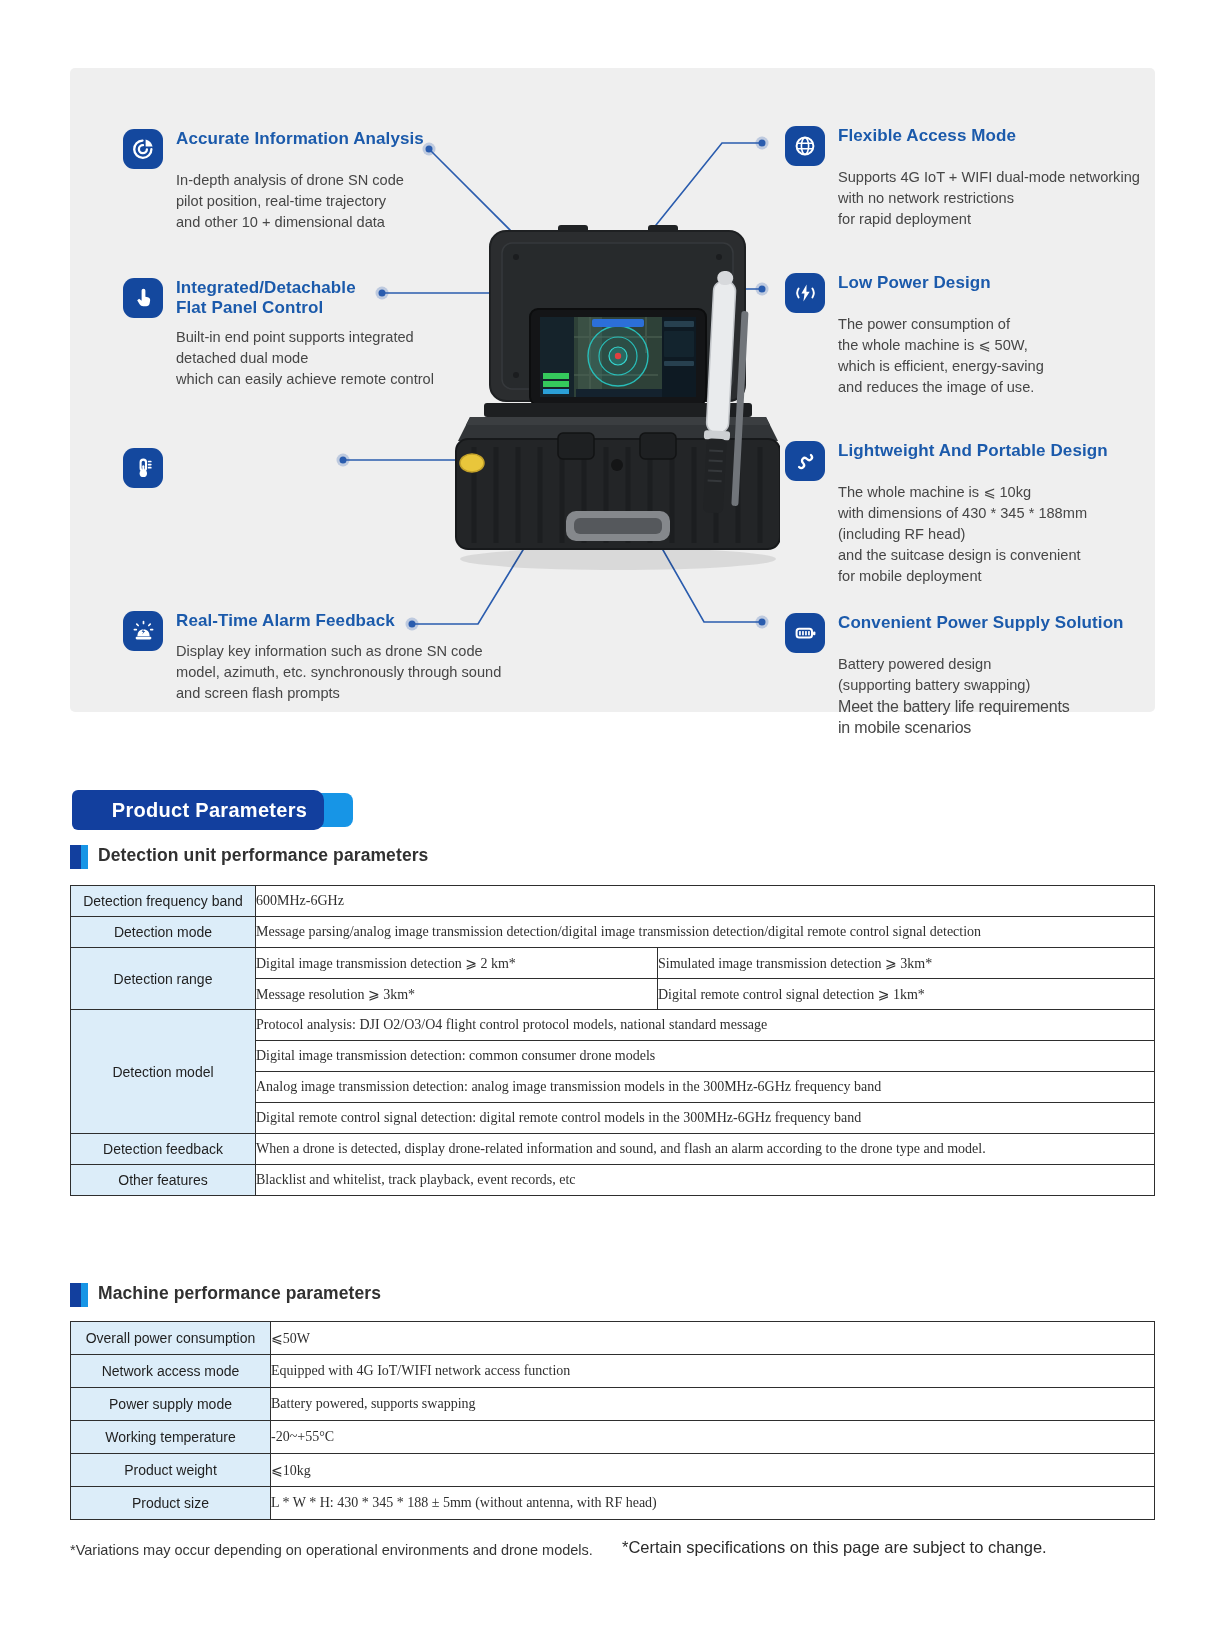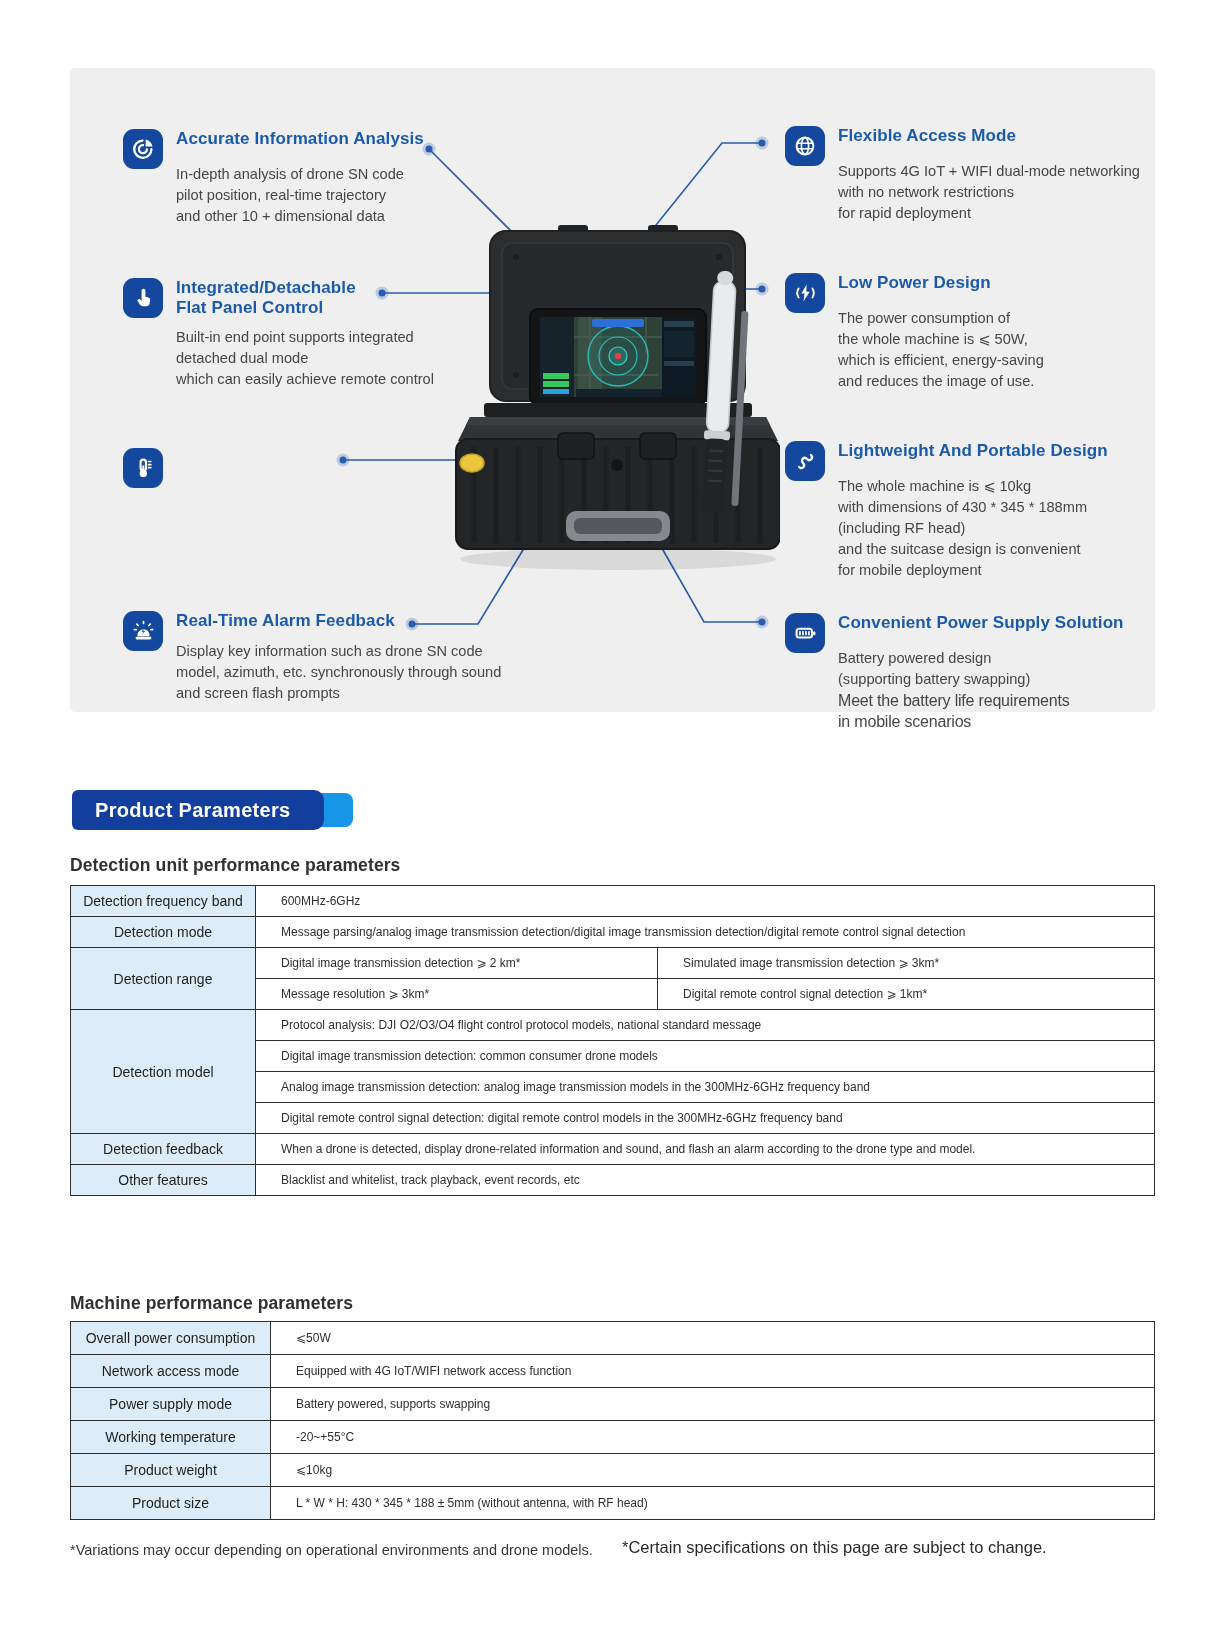--- a/index.html
+++ b/index.html
@@ -9,40 +9,40 @@
 
   
   .hero { position:absolute; left:70px; top:68px; width:1085px; height:644px; background:#efefef; border-radius:5px; }
   .connectors { position:absolute; left:0; top:0; width:1085px; height:644px; }
   .product { position:absolute; left:370px; top:157px; width:340px; height:360px; }
 
   .callout { position:absolute; display:flex; gap:13px; align-items:flex-start; }
   .badge { width:40px; height:40px; border-radius:11px; background:#14489e; flex:0 0 40px;
            display:flex; align-items:center; justify-content:center; }
   .ctitle { font-size:17px; font-weight:700; color:#1b5aab; line-height:20px; white-space:nowrap; letter-spacing:.1px; }
-  .cbody { margin-top:15px; }
+  .cbody { margin-top:21px; }
   .cline { font-size:14.6px; color:#464646; line-height:21px; white-space:nowrap; }
   .cline.cond { font-size:16px; letter-spacing:-0.2px; }
 
   
   .banner-accent { position:absolute; left:295px; top:793px; width:58px; height:34px; border-radius:8px; background:#1795e6; }
   .banner { position:absolute; left:72px; top:790px; width:252px; height:40px; background:#123f9e;
-            border-radius:6px 10px 10px 6px; display:flex; align-items:center; padding-left:23px; }
+            border-radius:6px 10px 10px 6px; display:flex; align-items:center; padding-left:23px;justify-content:center; }
   .banner span { color:#ffffff; font-size:20px; font-weight:700; letter-spacing:.3px; }
 
   
-  .sec-head { position:absolute; display:flex; align-items:center; gap:10px; height:26px;flex-direction:column; }
+  .sec-head { position:absolute; display:flex; gap:10px; height:26px; }
   .bullet { width:18px; height:24px; background:linear-gradient(90deg,#123f9e 0 62%,#1795e6 62% 100%); display:inline-block; }
   .sec-title { font-size:17.5px; font-weight:700; color:#313131; letter-spacing:.1px; }
 
   
   table.spec { position:absolute; left:70px; width:1085px; border-collapse:collapse; table-layout:fixed; }
   table.spec th, table.spec td { border:1.4px solid #2e2e2e; }
   table.spec th { background:#dcedf9; font-weight:normal; font-size:14px; color:#1f1f1f; text-align:center;margin-top:28px; }
-  table.spec td { font-size:12px; color:#2f2f2f; padding-left:25px; white-space:nowrap; overflow:hidden; }
+  table.spec td { font-size:14px; color:#2f2f2f; white-space:nowrap; overflow:hidden;font-family:Liberation Serif, serif; }
   table.t1 { top:885px; } table.t1 tr { height:31px; }
   table.t2 { top:1321px; } table.t2 tr { height:33px; }
 
   
   .foot { position:absolute; white-space:nowrap; }
   .foot-l { left:70px; top:1542px; font-size:14.5px; color:#363636; }
   .foot-r { left:622px; top:1538px; font-size:16.5px; color:#2a2a2a; }
 
   svg .wl { stroke:#ffffff; stroke-width:2.3; fill:none; stroke-linecap:round; stroke-linejoin:round; }
 </style>

